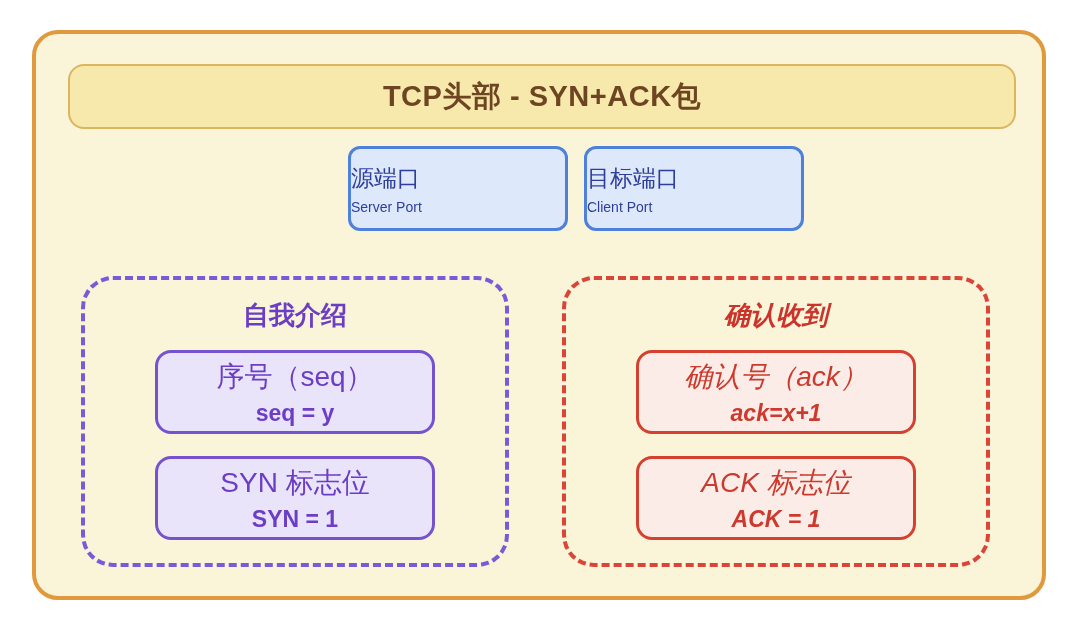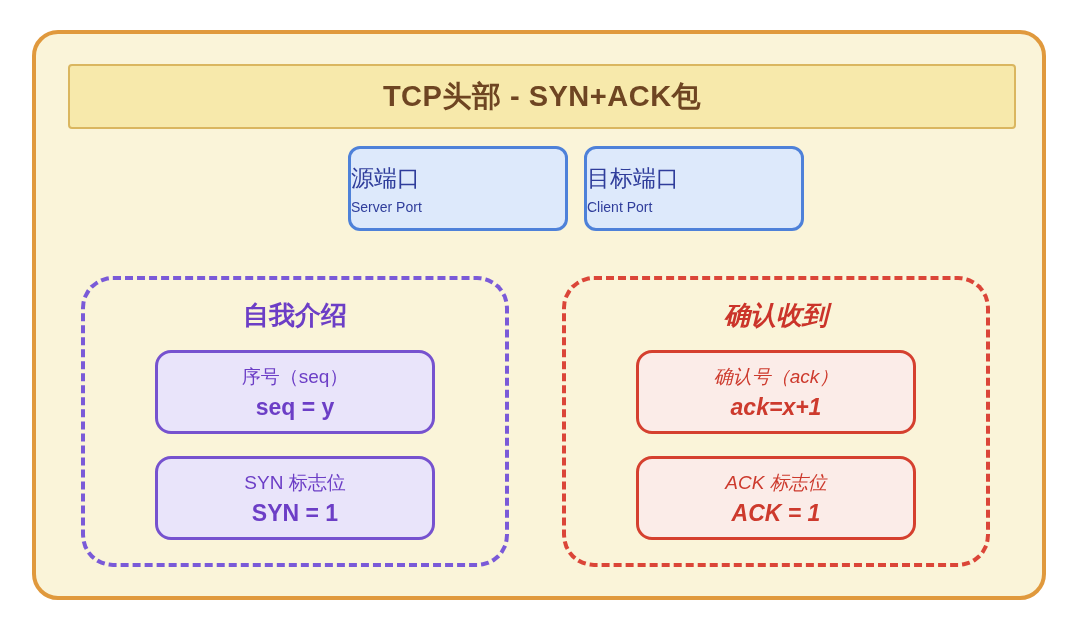--- a/index.html
+++ b/index.html
@@ -19,21 +19,21 @@
     border: 4px solid #E0993D;
     border-radius: 26px;
   }
 
   .title-bar {
     position: absolute;
     left: 32px; top: 30px;
     width: 948px; height: 65px;
     background: #F7E9AB;
     border: 2px solid #DAB65F;
-    border-radius: 4px;
+    border-radius: 16px;
     display: flex; align-items: center; justify-content: center;
     font-size: 29px; font-weight: bold; color: #6E4522;
     letter-spacing: 0.5px;
   }
 
   .ports-row {
     position: absolute;
     left: 312px; top: 112px;
     display: flex; gap: 16px;
   }
@@ -81,21 +81,21 @@
   .dash-panel.purple .field-box {
     background: #E9E4FA;
     border: 3px solid #7652CF;
     color: #6C3EC6;
   }
   .dash-panel.red .field-box {
     background: #FBECE8;
     border: 3px solid #D5402F;
     color: #CD3A2D;
   }
-  .field-box .fname { font-size: 19px; }
+  .field-box .fname { font-size: 28px; }
   .field-box .fvalue { font-size: 23px; font-weight: bold; }
 
   .watermark {
     position: absolute;
     right: -4px; bottom: -6px;
     display: flex; align-items: center;
     gap: 8px;
     z-index: 5;
   }
   .watermark .wm-text {

